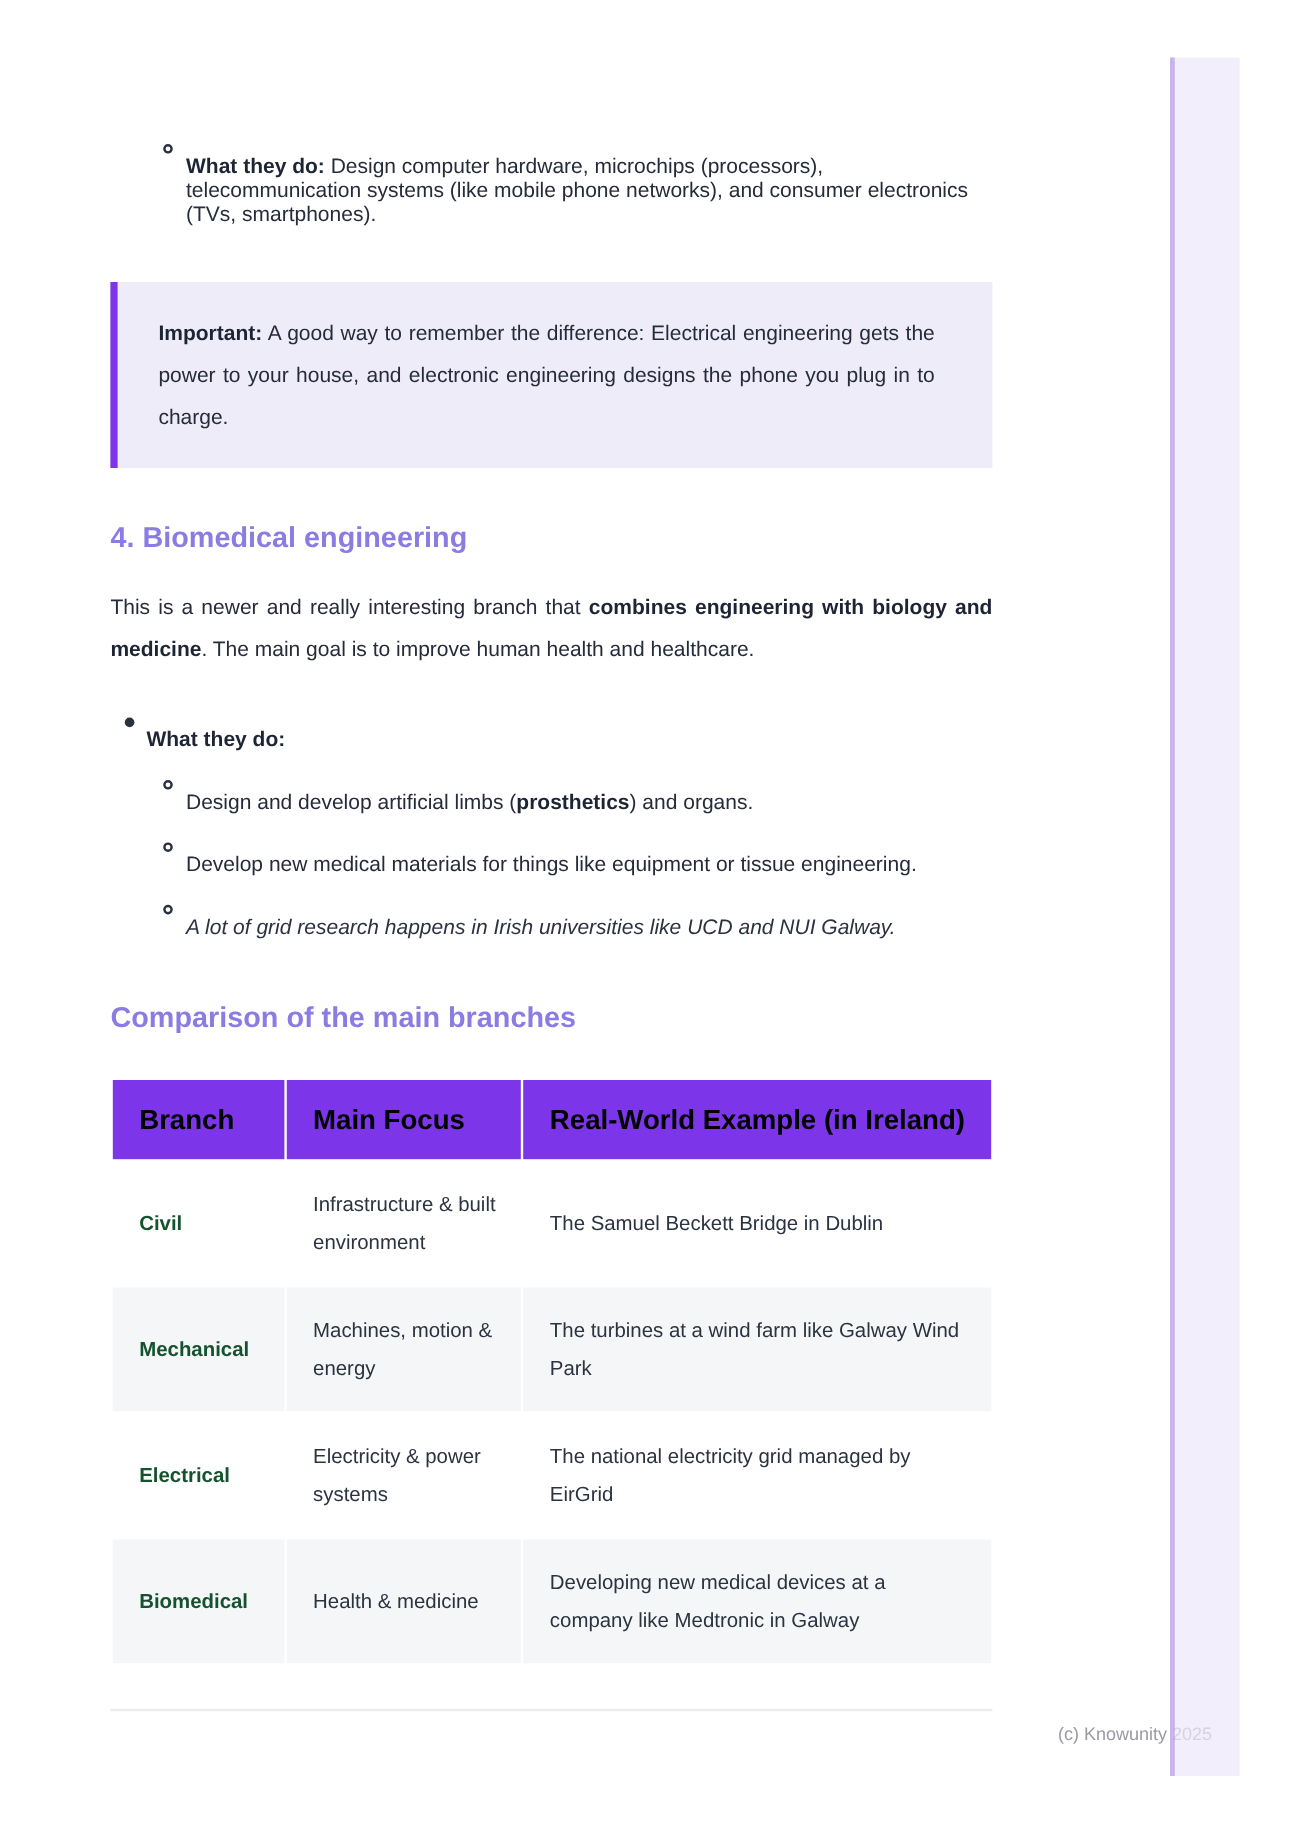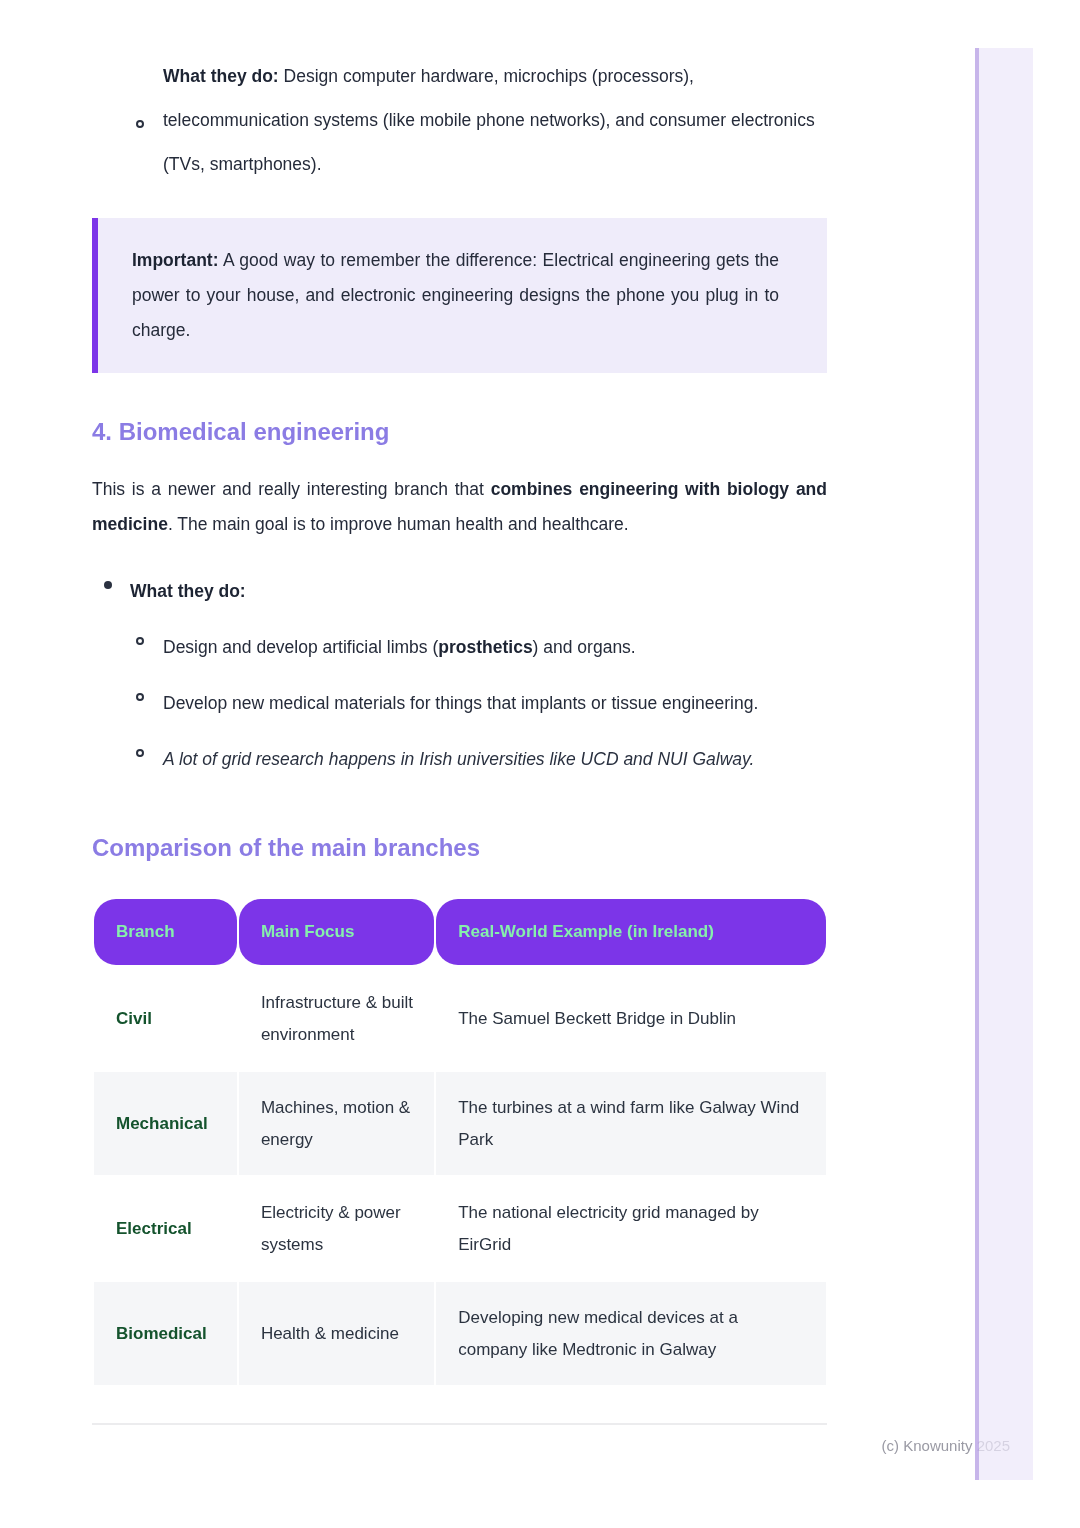--- a/index.html
+++ b/index.html
@@ -7,34 +7,34 @@
   .page {
     position:relative; width:1080px; height:1528px;
     background:#ffffff; overflow:hidden;
     font-family:"Liberation Sans", sans-serif;
     color:#252b3a;
   }
   .content {
     position:absolute; left:92px; top:0; width:735px;
   }
   
-  .li { display:flex; align-items:flex-start; font-size:17.5px; line-height:44px; }
+  .li { display:flex; align-items:flex-start; font-size:17.5px; line-height:20px;flex-direction:column; }
   .li .marker { flex:0 0 auto; margin-top:12px; width:8px; height:8px; border-radius:50%; }
   .marker.circle { border:2px solid #2a3140; background:transparent; }
   .marker.disc { background:#2a3140; }
   .li.level1 { padding-left:12px; }
   .li.level1 .txt { margin-left:18px; }
   .li.level2 { padding-left:44px; }
   .li.level2 .txt { margin-left:19px; }
   .txt { flex:1 1 auto; }
   .b { font-weight:700; color:#1d2433; }
   .it { font-style:italic; color:#2a3140; }
   
   .callout {
-    margin-top:32px;
+    margin-top:47px;
     background:#efecfa;
     border-left:6px solid #7c35e8;
     padding:25px 48px 25px 34px;
     font-size:17.5px; line-height:35px;
     text-align:justify;
   }
   
   h3.purple {
     margin-top:44px;
     font-size:24px; font-weight:700; color:#8b7ce4;
@@ -48,25 +48,24 @@
   .list-block { margin-top:27px; }
   .list-block .li + .li { margin-top:12px; }
   
   table.cmp {
     margin-top:34px;
     width:736px;
     border-collapse:separate; border-spacing:2px;
     font-size:17px;
   }
   table.cmp th {
-    background:#7c35e8; color:#86efac;
+    background:#7c35e8; color:#000000;
     font-weight:700; text-align:left;
     height:66px; padding:0 16px 0 22px;
-    font-size:17px;
-    border-radius:22px;
+    font-size:23px;
   }
   table.cmp td {
     height:103px; vertical-align:middle;
     padding:10px 20px 10px 22px;
     line-height:32px; color:#2b3340;
     background:#ffffff;
   }
   table.cmp tr.alt td { background:#f5f6f8; }
   table.cmp td.branch { font-weight:700; color:#14532d; }
   
@@ -115,21 +114,21 @@
         <div class="txt b">What they do:</div>
       </div>
       <div class="li level2">
         <span class="marker circle"></span>
         <div class="txt">
           <span>Design and develop artificial limbs (</span><span class="b">prosthetics</span><span>) and organs.</span>
         </div>
       </div>
       <div class="li level2">
         <span class="marker circle"></span>
-        <div class="txt">Develop new medical materials for things that implants or tissue engineering.</div>
+        <div class="txt">Develop new medical materials for things like equipment or tissue engineering.</div>
       </div>
       <div class="li level2">
         <span class="marker circle"></span>
         <div class="txt it">A lot of grid research happens in Irish universities like UCD and NUI Galway.</div>
       </div>
     </div>
 
     <h3 class="purple" style="margin-top:52px">Comparison of the main branches</h3>
 
     <table class="cmp">

